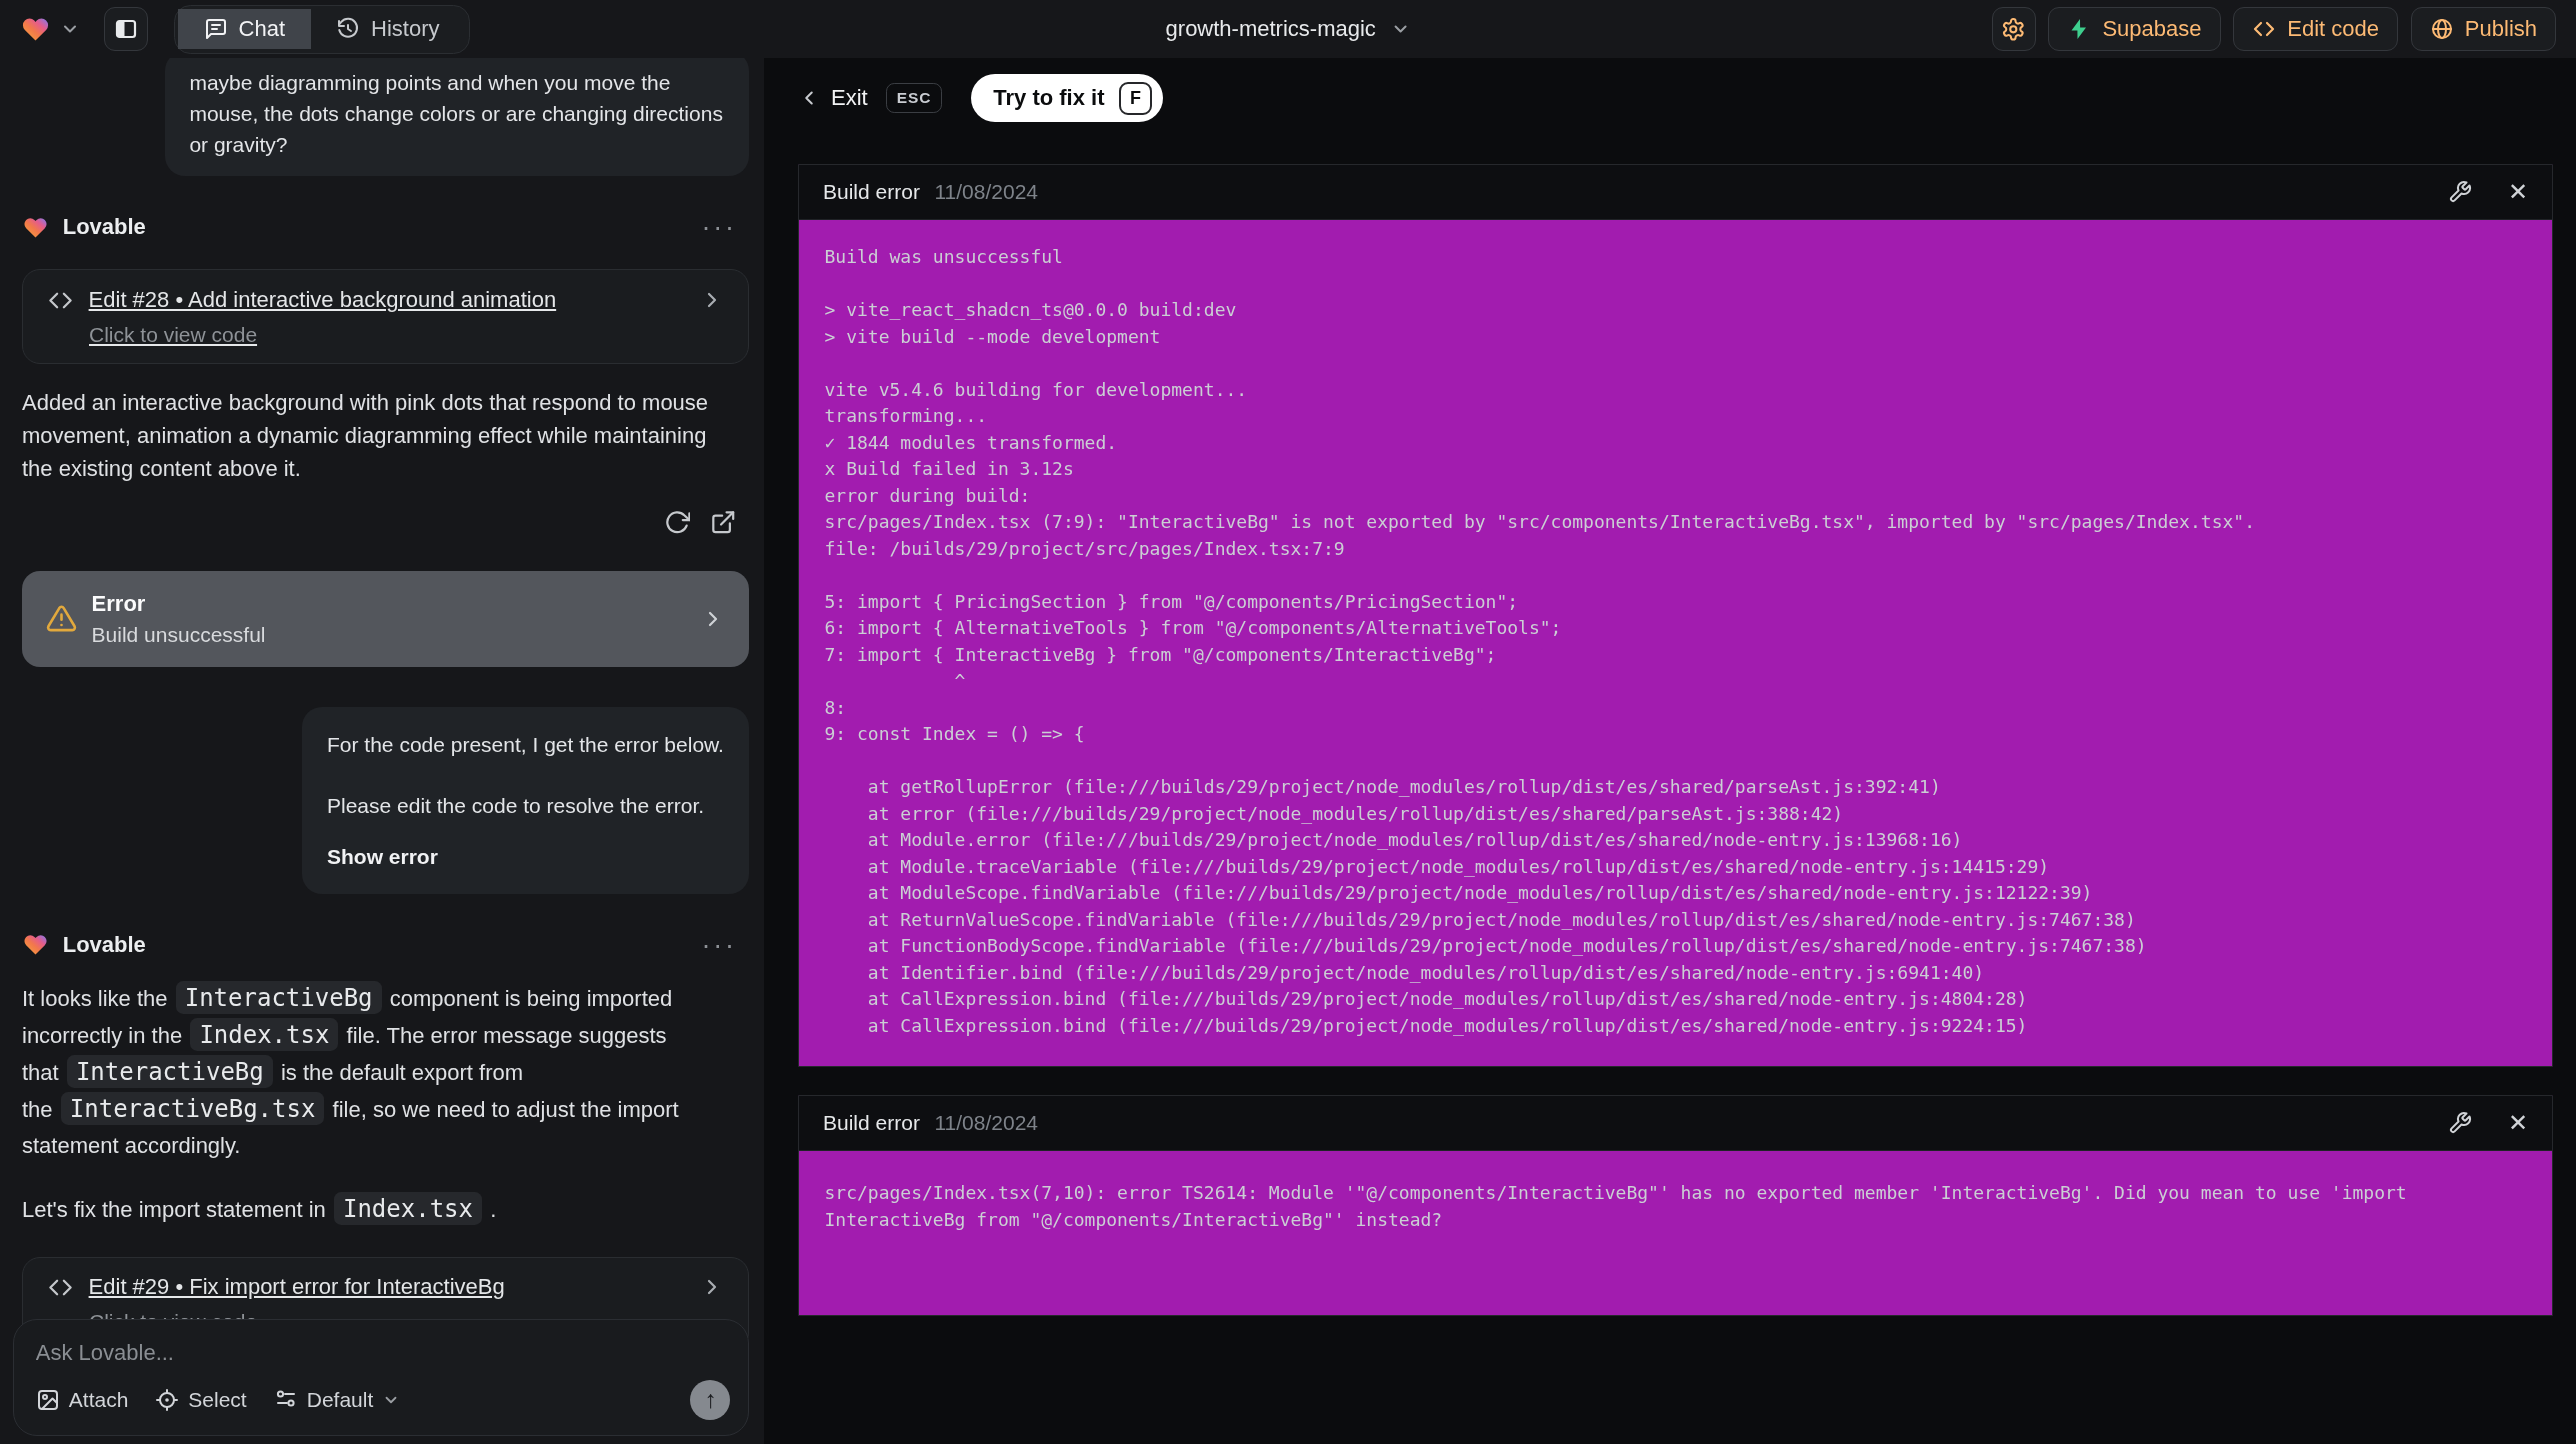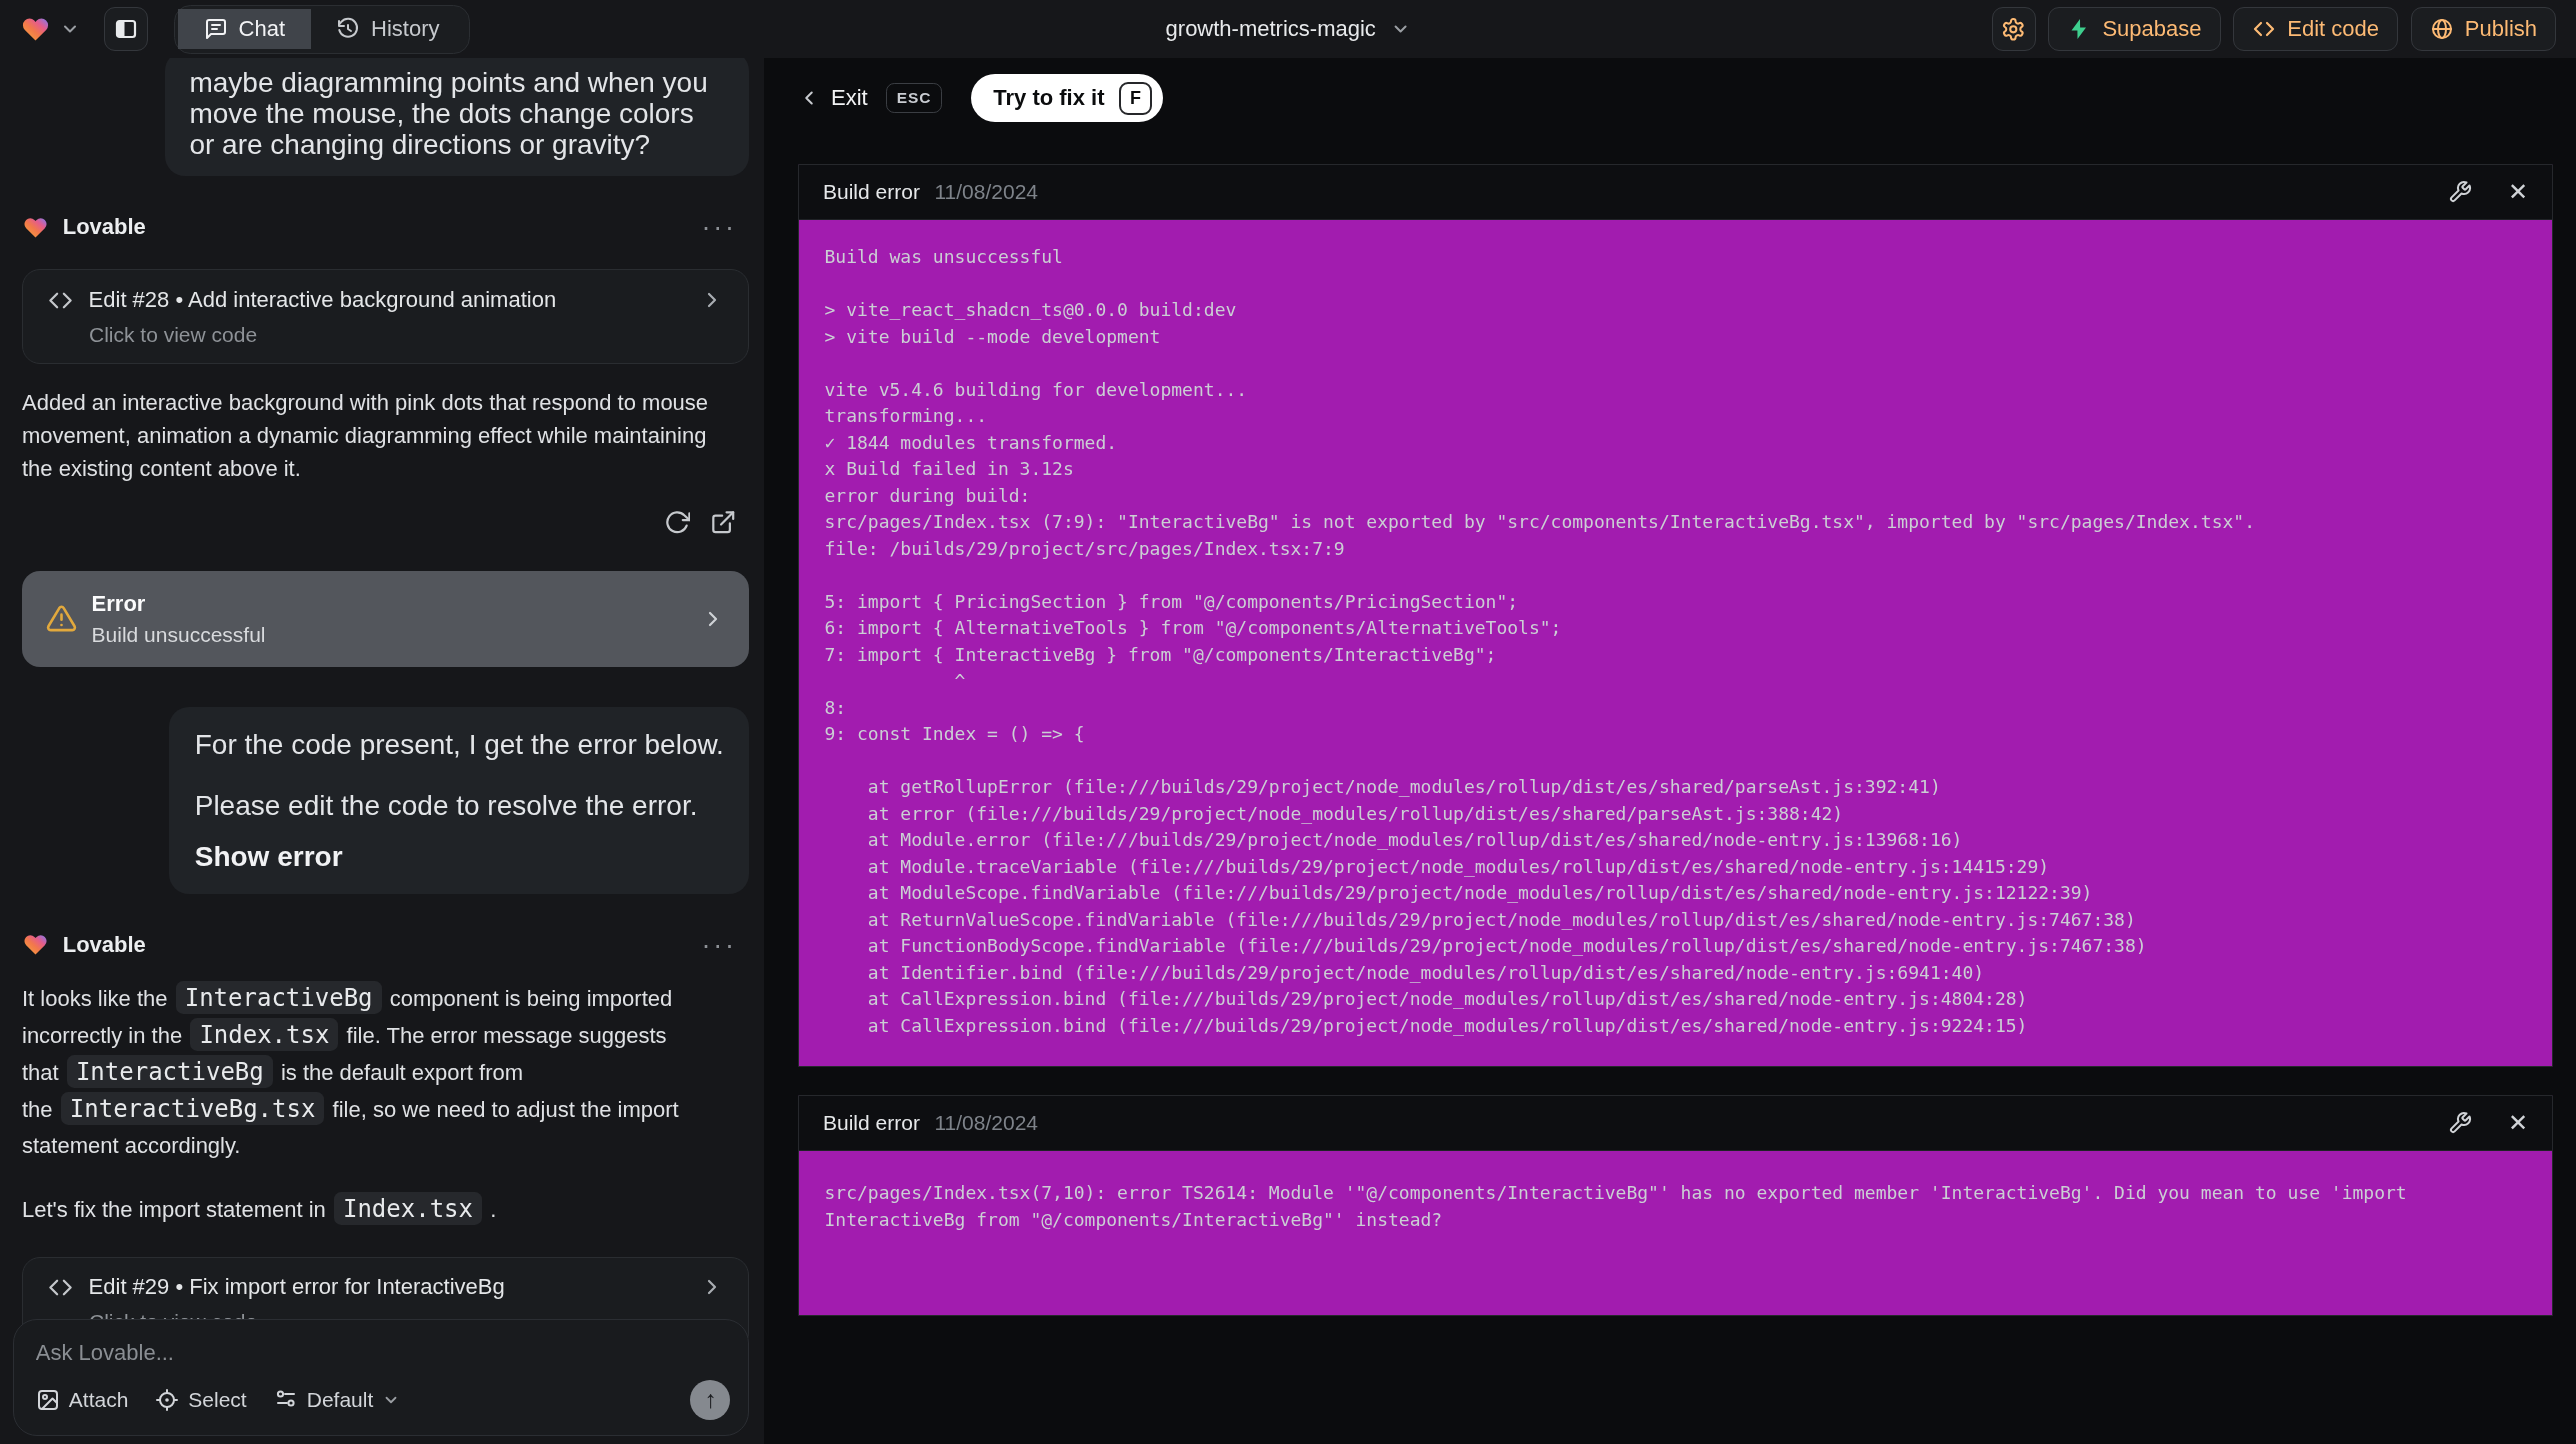--- a/index.html
+++ b/index.html
@@ -48,39 +48,39 @@
   .chat {
     position:absolute; left:0; top:58px; bottom:0; width:764px;
     background:#16171a; overflow:hidden;
   }
   .chat-scroll {
     position:absolute; inset:0; padding:0 14.6px 0 22px;
     display:flex; flex-direction:column; overflow:hidden;
   }
   .bubble {
     align-self:flex-end; background:#202327; border-radius:20px;
-    padding:16.4px 24px; font-size:28px; line-height:31px; color:#e3e5e8;
+    padding:16.4px 24px; font-size:21px; line-height:31px; color:#e3e5e8;
   }
   .bubble-1 { margin-top:-7.3px; max-width:584px; }
   .bubble-2 { margin-top:40px; max-width:602px; padding:22px 25.5px; }
   .bubble-2 .b-line + .b-line { margin-top:30px; }
   .bubble-2 .b-action { margin-top:20px; font-weight:700; color:#f1f2f4; }
   .ai-head { display:flex; align-items:center; margin-top:38px; }
   .ai-head .name { margin-left:13.7px; font-size:22px; font-weight:600; color:#eceef0; }
   .more-dots { margin-left:auto; margin-right:12.8px; color:#8d9196; font-size:27px; letter-spacing:2.7px; line-height:18px; }
   .para { margin-top:22px; padding-right:9px; font-size:22px; line-height:33px; color:#dfe1e4; }
   .para-rich { line-height:36px; }
   .chip {
     font-family:"DejaVu Sans Mono", monospace; font-size:24px;
     background:#26282c; color:#e8eaec; border-radius:7.3px; padding:2.7px 9px; margin:0 8.2px;
     white-space:nowrap;
   }
   .edit-card {
     margin-top:29px; background:#1a1c1f; border:1.8px solid #2a2d31; border-radius:18px;
-    padding:16.4px 24px; cursor:pointer;
+    padding:16.4px 24px; cursor:pointer;text-decoration:underline;
   }
   .edit-card .row1 { display:flex; align-items:center; gap:14.6px; }
   .edit-card .title { font-size:22px; color:#e4e6e8; }
   .edit-card .chev { margin-left:auto; color:#a9adb2; }
   .edit-card .subtitle { margin-top:9px; padding-left:42px; font-size:21px; color:#8e9297; }
   .code-ic { color:#c4c7cb; }
   .action-icons { margin-top:24px; display:flex; justify-content:flex-end; gap:20px; padding-right:12.8px; color:#c6c9cd; }
   .error-card {
     margin-top:35px; background:#53565c; border-radius:18px; padding:18px 24px;
     display:flex; align-items:center; cursor:pointer;

